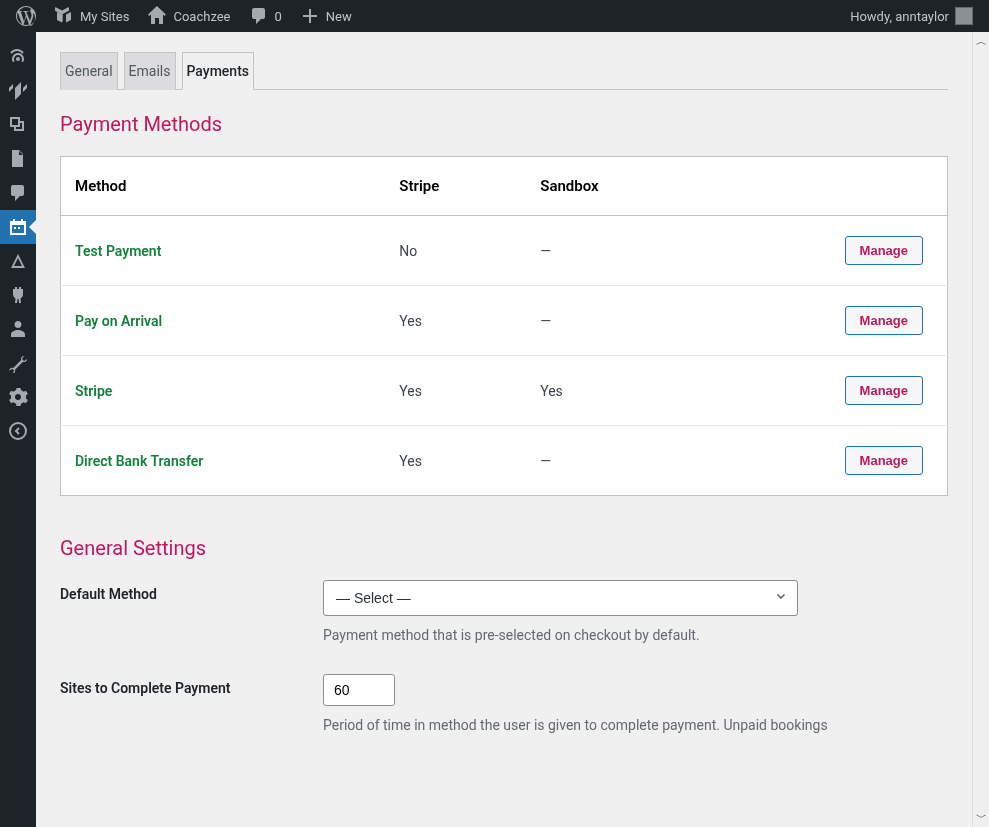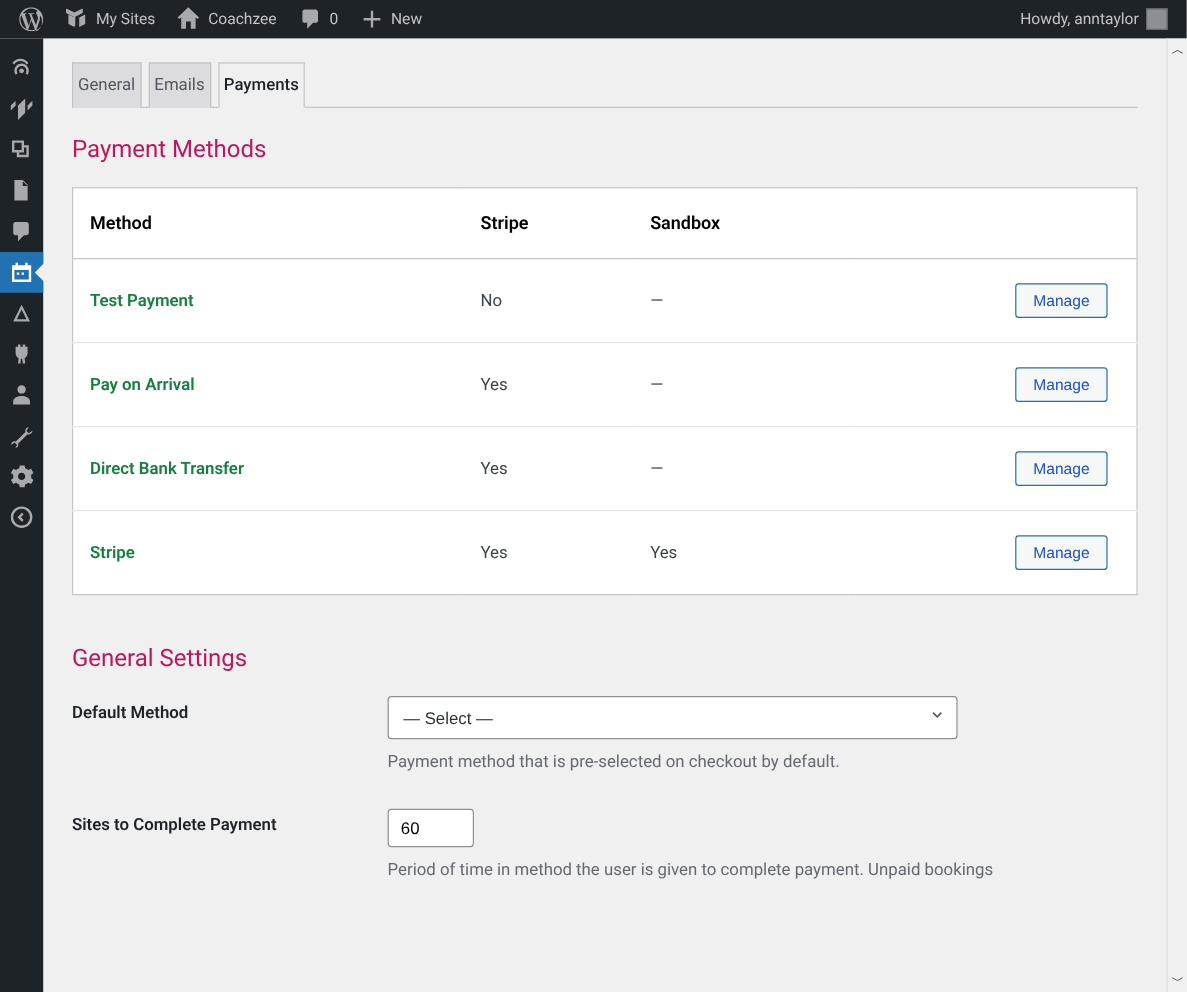--- a/index.html
+++ b/index.html
@@ -37,21 +37,21 @@
 
 h2.section-title { font-size: 20px; font-weight: 400; color: #be185d; margin-bottom: 20px; }
 
 
 .pm-table { width: 100%; border: 1px solid #c3c4c7; background: #fff; border-collapse: collapse; margin-bottom: 40px; }
 .pm-table th { text-align: left; font-size: 15px; font-weight: 600; color: #000000; padding: 20px 14px; border-bottom: 1px solid #c3c4c7; }
 .pm-table td { padding: 20px 14px; border-bottom: 1px solid #e5e5e5; font-size: 14px; color: #3c434a; vertical-align: middle; }
 .pm-table tr:last-child td { border-bottom: none; }
 .method-link { color: #15803d; font-weight: 600; text-decoration: none; cursor: pointer; }
 .manage-cell { text-align: right; padding-right: 24px !important; }
-.manage-btn { display: inline-block; padding: 6px 14px; border: 1px solid #2271b1; color: #1d4ed8; background: #f6f7f7; font-size: 13px; border-radius: 3px; cursor: pointer; }
+.manage-btn { display: inline-block; padding: 6px 14px; border: 1px solid #2271b1; color: #be185d; background: #f6f7f7; font-size: 13px; border-radius: 3px; cursor: pointer; font-weight: bold; }
 
 
 .settings-row { display: flex; align-items: flex-start; gap: 47px; margin-bottom: 28px; }
 .settings-label { width: 216px; font-weight: 600; font-size: 14px; color: #1d2327; padding-top: 6px; }
 .settings-control { flex: 1; }
 .select-wrap { position: relative; width: 475px; }
 .select { width: 100%; height: 36px; border: 1px solid #8c8f94; border-radius: 3px; background: #fff; padding: 0 30px 0 12px; font-size: 14px; color: #2c3338; appearance: none; cursor: pointer; }
 .select-chevron { position: absolute; right: 10px; top: 50%; transform: translateY(-50%); pointer-events: none; }
 .help-text { font-size: 14px; color: #646970; margin-top: 10px; line-height: 1.4; }
 .number-input { width: 72px; height: 32px; border: 1px solid #8c8f94; border-radius: 3px; padding: 0 4px 0 10px; font-size: 14px; }
@@ -215,29 +215,29 @@
                 <td>—</td>
                 <td class="manage-cell"><button class="manage-btn">Manage</button></td>
               </tr>
               <tr>
                 <td><a class="method-link">Pay on Arrival</a></td>
                 <td>Yes</td>
                 <td>—</td>
                 <td class="manage-cell"><button class="manage-btn">Manage</button></td>
               </tr>
               <tr>
+                <td><a class="method-link">Stripe</a></td>
+                <td>Yes</td>
+                <td>Yes</td>
+                <td class="manage-cell"><button class="manage-btn">Manage</button></td>
+              </tr>
+              <tr>
                 <td><a class="method-link">Direct Bank Transfer</a></td>
                 <td>Yes</td>
                 <td>—</td>
-                <td class="manage-cell"><button class="manage-btn">Manage</button></td>
-              </tr>
-              <tr>
-                <td><a class="method-link">Stripe</a></td>
-                <td>Yes</td>
-                <td>Yes</td>
                 <td class="manage-cell"><button class="manage-btn">Manage</button></td>
               </tr>
             </tbody>
         </table>
 
         <h2 class="section-title">General Settings</h2>
 
         <div class="settings-row">
           <div class="settings-label">Default Method</div>
           <div class="settings-control">

